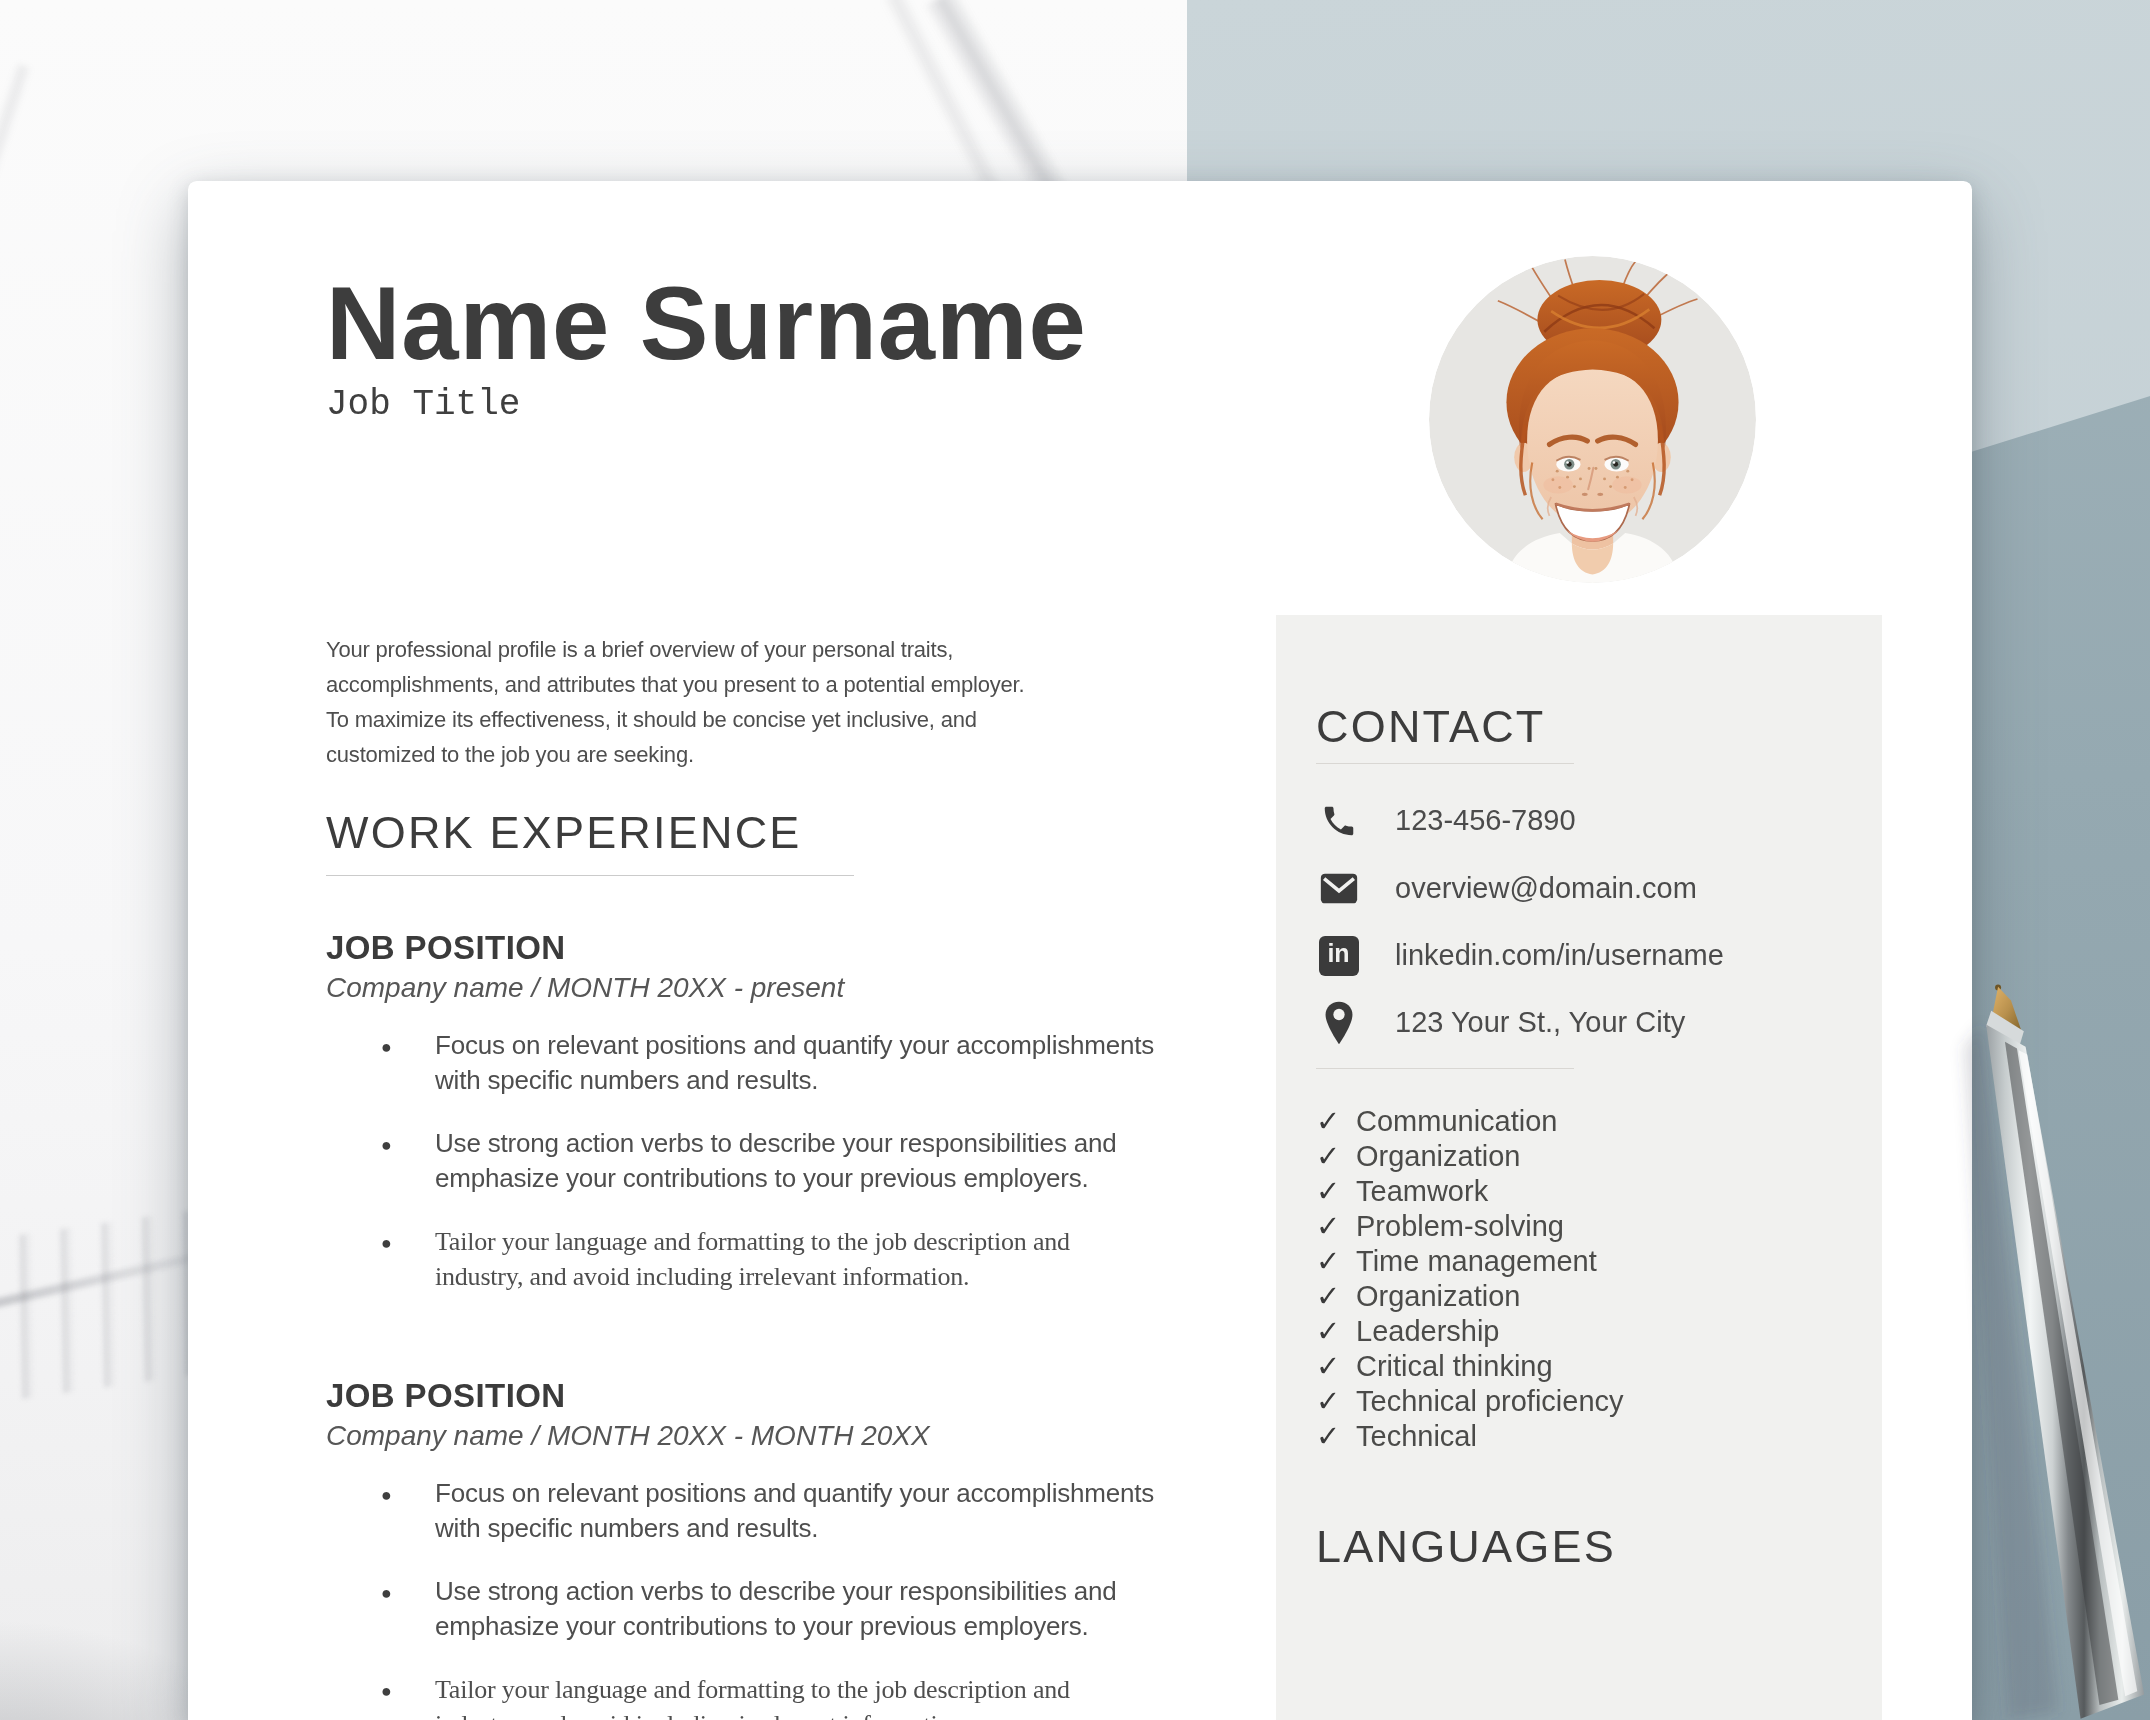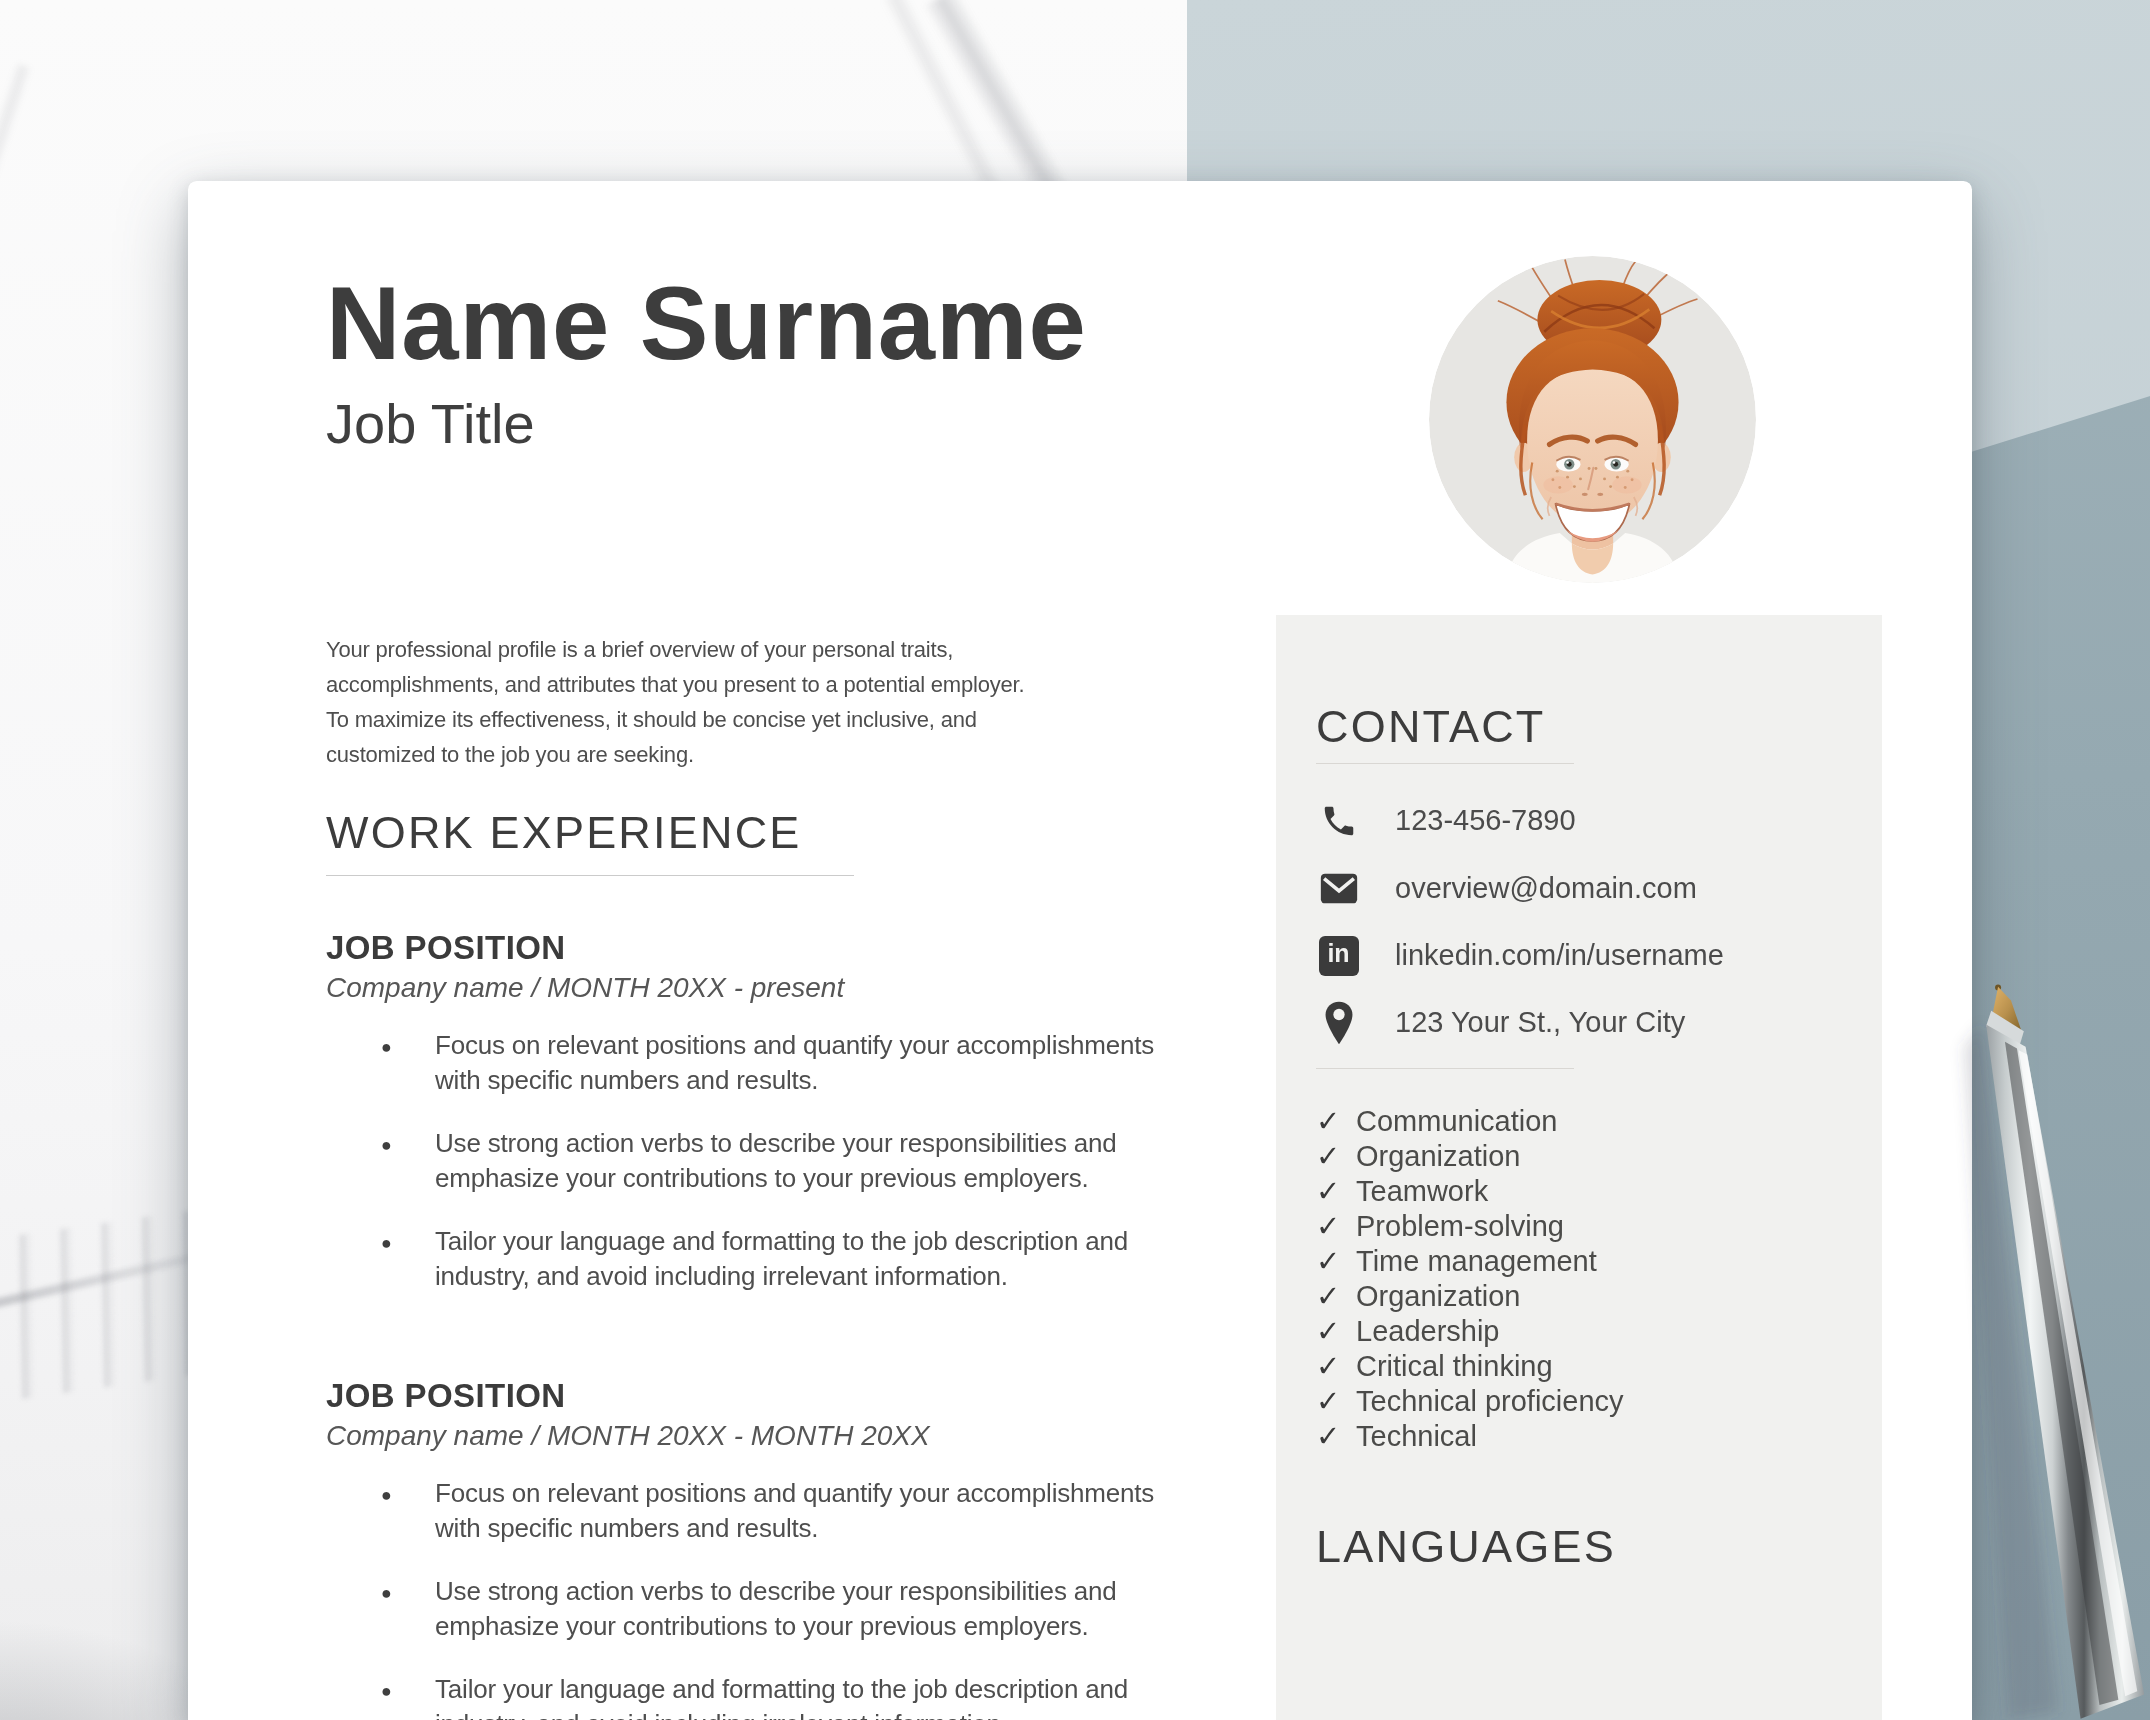--- a/index.html
+++ b/index.html
@@ -29,39 +29,39 @@
   .wall-dark{position:absolute;left:1721px;top:0;width:430px;height:1721px;
     clip-path:polygon(0 30.8%,100% 23%,100% 100%,0 100%);
     background:linear-gradient(180deg,#a2b4bb 0%,#95a9b1 45%,#8a9ea7 100%);}
 
   
   .page{position:absolute;left:188px;top:181px;width:1784px;height:1540px;
     background:#ffffff;border-radius:8.6px 8.6px 0 0;overflow:hidden;
     box-shadow:0 26px 69px rgba(72,84,95,.40),0 6.9px 20.6px rgba(72,84,95,.25);}
   .name{position:absolute;left:138px;top:86px;margin:0;font-size:103px;line-height:1.1;
     font-weight:600;color:#3d3d3d;letter-spacing:0.9px;}
-  .jobtitle{position:absolute;left:138px;top:212px;font-size:56px;line-height:1.1;
-    font-weight:400;color:#3f3f3f;}
+  .jobtitle{position:absolute;left:138px;top:204px;font-size:36px;line-height:1.1;
+    font-weight:400;color:#3f3f3f;font-family:Liberation Mono, monospace;}
   .photo{position:absolute;left:1241px;top:75px;width:327px;height:327px;border-radius:50%;overflow:hidden;}
   .photo svg{display:block;width:100%;height:100%;}
 
   
   .main{position:absolute;left:138px;top:451px;width:981px;color:#4e4e4e;}
   .pre{white-space:pre-line;}
   .profile-text{margin:0;font-size:22px;line-height:35px;letter-spacing:-0.2px;}
   .sec-h{margin:34px 0 0 0;font-size:45px;line-height:53px;font-weight:500;color:#3c3c3c;letter-spacing:2.2px;}
   .main hr{margin:15.5px 0 0 0;border:none;border-top:1.7px solid #cbcbcb;width:528px;}
   .job{margin:0;}
   .job-pos{margin:52px 0 0 0;font-size:33px;line-height:40px;font-weight:700;color:#3b3b3b;letter-spacing:0.4px;}
   .job-co{margin:0;font-size:28px;line-height:40px;font-style:italic;color:#565656;}
   .job:nth-of-type(2) .job-pos{margin-top:82px;}
   .bullets{list-style:none;margin:20px 0 0 0;padding:0;}
   .bullets li{position:relative;margin:0 0 28px 0;padding-left:109px;
     font-size:26px;line-height:35px;letter-spacing:-0.2px;}
-  .bullets li:last-child{margin-bottom:0;}
+  .bullets li:last-child{margin-bottom:0;font-family:Liberation Serif, serif;}
   .bullets li::before{content:"●";position:absolute;left:55px;top:2.6px;font-size:18px;color:#3f3f3f;}
 
   
   .sidebar{position:absolute;left:1088px;top:434px;width:606px;height:1106px;
     background:#f1f1ef;box-sizing:border-box;padding:0 31px 0 40px;color:#4b4b49;}
   .sidebar .sec-h{margin:85px 0 0 0;}
   .sidebar hr{margin:10.3px 0 0 0;border:none;border-top:1.7px solid #d9d7d3;width:258px;}
   .contact-list{margin:34px 0 0 0;}
   .c-row{display:flex;align-items:center;height:45px;margin-bottom:22.4px;}
   .c-ic{width:45px;flex:0 0 45px;margin-right:34px;display:flex;align-items:center;justify-content:center;}

